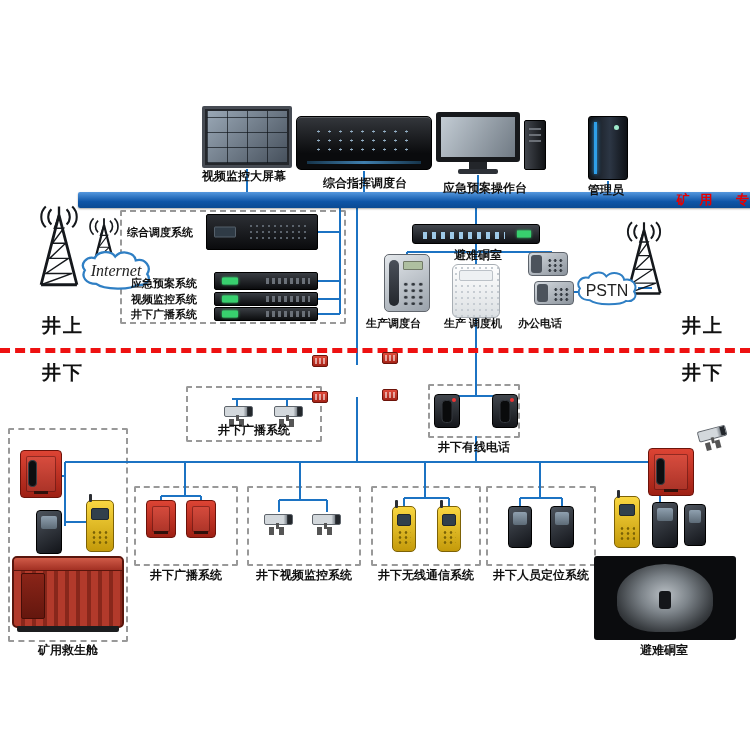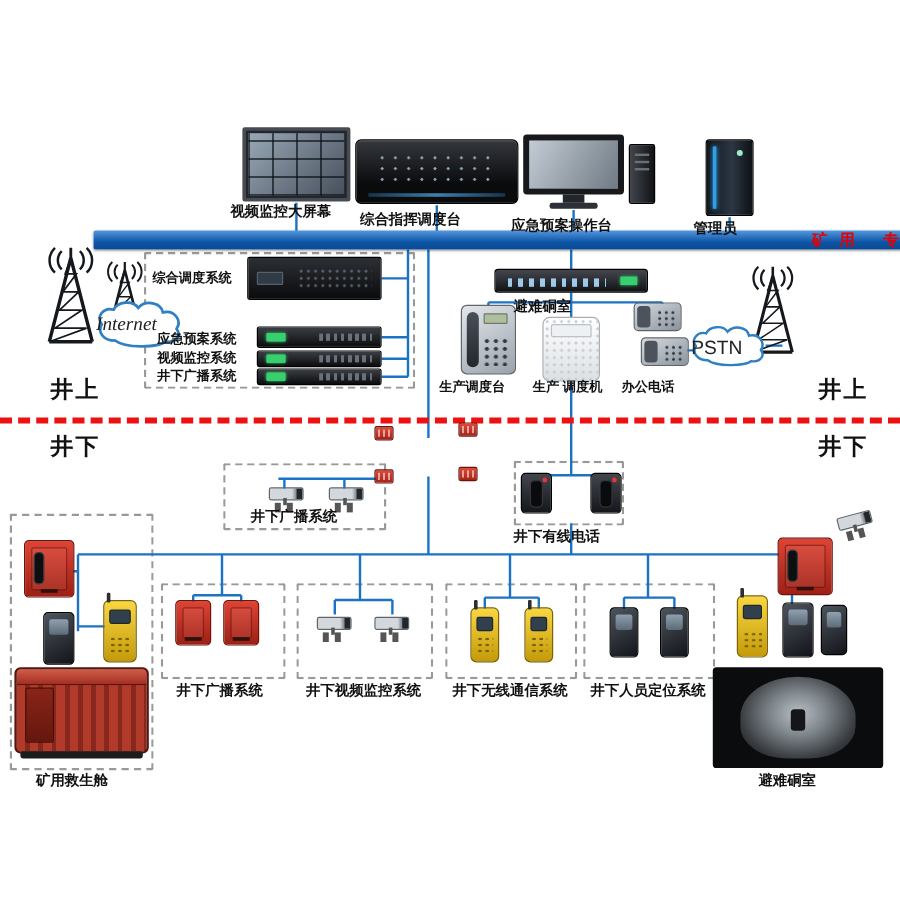--- a/index.html
+++ b/index.html
@@ -1,19 +1,19 @@
 <!DOCTYPE html>
 <html><head>
 <meta charset="utf-8">
 <style>
   *{box-sizing:border-box;margin:0;padding:0}
   body{background:#fff;font-family:"Liberation Sans",sans-serif}
   .canvas{position:relative;width:750px;height:750px;background:#fff;overflow:hidden}
   .wires{position:absolute;inset:0;z-index:1}
-  .lbl{position:absolute;z-index:4;font-size:12px;font-weight:bold;color:#111;text-align:left;white-space:nowrap;line-height:1.15}
+  .lbl{position:absolute;z-index:4;font-size:12px;font-weight:bold;color:#111;text-align:center;white-space:nowrap;line-height:1.15}
   .lbl.small{font-size:11px;text-align:left}
   .lbl.big{font-size:19px;letter-spacing:2px}
   .lbl.cloudtxt{font-weight:normal;font-style:italic;font-family:"Liberation Serif",serif;font-size:16px;color:#222}
   .lbl.pstn{font-weight:normal;font-style:normal;font-family:"Liberation Sans",sans-serif}
   .dashbox{position:absolute;border:2px dashed #999;border-radius:2px;z-index:0}
   .netbar{position:absolute;left:78px;top:192px;width:704px;height:16px;background:linear-gradient(#5598de,#0e55a7 60%,#0a4a93);border-radius:2px;z-index:2;display:flex;align-items:center;justify-content:flex-end;box-shadow:0 1px 2px rgba(0,0,0,.35)}
   .netbar span{color:#e60000;font-weight:bold;font-size:13px;letter-spacing:10px}
   .divider{position:absolute;left:0;top:348px;width:750px;height:0;border-top:5px dashed #ee1111;z-index:1}
   .dev{position:absolute;z-index:2}
   .cloud{position:absolute;z-index:2}

